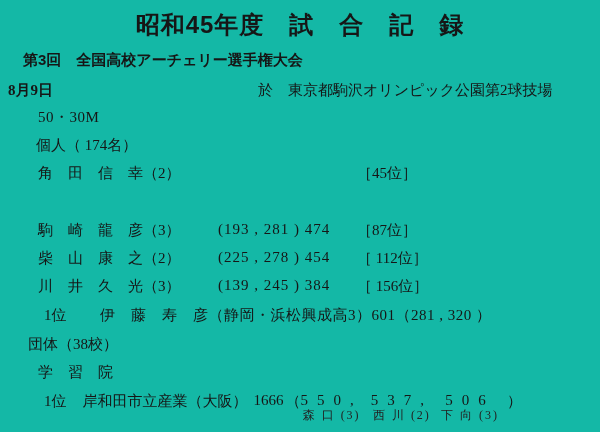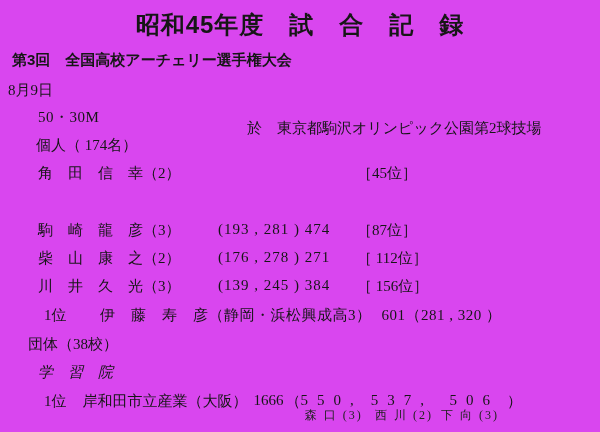--- a/index.html
+++ b/index.html
@@ -10,53 +10,53 @@
   body {
     width: 600px;
     height: 432px;
     color: #161616;
     font-family: "Liberation Serif", "DejaVu Serif", serif;
   }
   .page {
     position: relative;
     width: 600px;
     height: 432px;
-    background: #d946ef;
+    background: #14b8a6;
     overflow: hidden;
   }
   .title {
     position: absolute;
     top: 9px;
     left: 0;
     width: 100%;
     margin: 0;
     text-align: center;
     font-family: "Liberation Sans", "DejaVu Sans", sans-serif;
     font-weight: bold;
     font-size: 24px;
     letter-spacing: 1px;
   }
   .subtitle {
     position: absolute;
     top: 51px;
-    left: 12px;
+    left: 23px;
     font-family: "Liberation Sans", "DejaVu Sans", sans-serif;
     font-weight: bold;
     font-size: 15px;
   }
   .dateline {
     position: absolute;
     top: 81px;
     left: 0;
     width: 100%;
     height: 20px;
     font-size: 15px;
   }
-  .dateline .date { position: absolute; left: 8px; }
-  .dateline .venue { position: absolute; left: 247px; margin-top: 38px; }
+  .dateline .date { position: absolute; left: 8px; font-weight: bold; }
+  .dateline .venue { position: absolute; left: 258px; }
   .line { position: absolute; font-size: 15px; }
   .distance { top: 108px; left: 38px; letter-spacing: 0.5px; }
   .ind-header { top: 136px; left: 36px; }
   .prow {
     position: absolute;
     left: 0;
     width: 100%;
     height: 22px;
     font-size: 15px;
     padding-left: 48px;
@@ -65,37 +65,37 @@
   .prow .sc { position: absolute; left: 218px; letter-spacing: 1px; }
   .prow .rk { position: absolute; left: 357px; }
   .row-0 { top: 164px; }
   .row-1 { top: 192px; }
   .row-2 { top: 221px; }
   .row-3 { top: 249px; }
   .row-4 { top: 277px; }
   .winner-row { top: 306px; }
   .winner-row .rk { position: absolute; left: 44px; }
   .winner-row .body { position: absolute; left: 100px; letter-spacing: 0.5px; }
-  .winner-row .total { margin-left: 10px; }
+  .winner-row .total { }
   .team-header { top: 335px; left: 28px; }
   .team-own { top: 363px; }
-  .team-own .nm { position: absolute; left: 38px; font-style: italic; }
+  .team-own .nm { position: absolute; left: 38px; }
   .team-own .body { position: absolute; left: 140px; letter-spacing: 0.5px; }
   .team-win {
     top: 392px;
     left: 44px;
     font-size: 15px;
     white-space: nowrap;
   }
   .team-win > span { vertical-align: top; }
   .team-win .rk { margin-right: 16px; }
   .team-win .total { margin: 0 2px 0 6px; }
   .grp {
     display: inline-block;
-    text-align: right;
+    text-align: center;
     margin-right: 8px;
     vertical-align: top;
   }
   .grp .dg { letter-spacing: 9px; }
   .grp .mb {
     display: block;
     font-size: 12px;
     letter-spacing: 2px;
     margin-top: -2px;
     color: #222222;
@@ -126,21 +126,21 @@
 
 
   <div class="prow row-2">
     <span class="nm"><span>駒　崎　龍　彦</span><span>（3）</span></span>
     <span class="sc">(193 , 281 ) 474</span>
     <span class="rk">［87位］</span>
   </div>
 
   <div class="prow row-3">
     <span class="nm"><span>柴　山　康　之</span><span>（2）</span></span>
-    <span class="sc">(176 , 278 ) 271</span>
+    <span class="sc">(225 , 278 ) 454</span>
     <span class="rk">［ 112位］</span>
   </div>
 
   <div class="prow row-4">
     <span class="nm"><span>川　井　久　光</span><span>（3）</span></span>
     <span class="sc">(139 , 245 ) 384</span>
     <span class="rk">［ 156位］</span>
   </div>
 
   <div class="prow winner-row">

